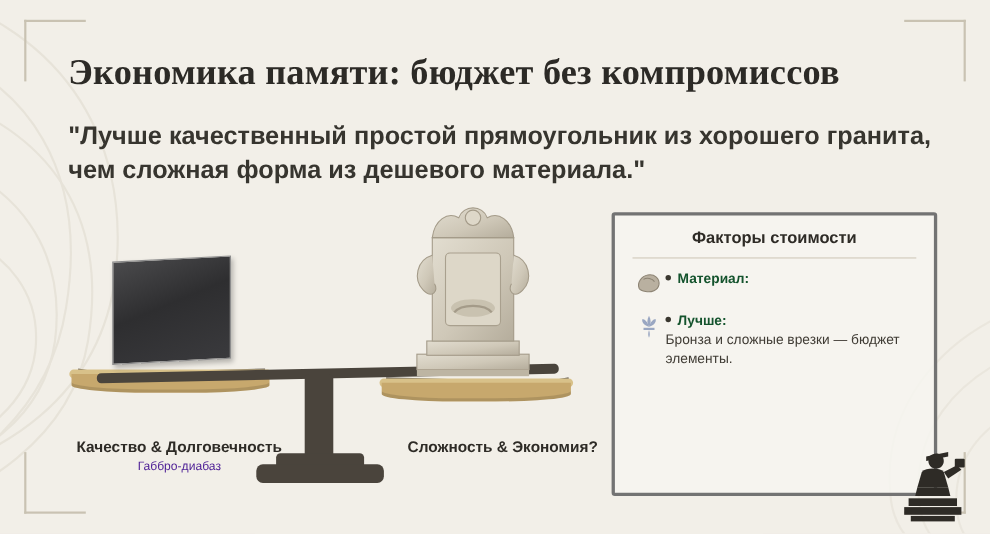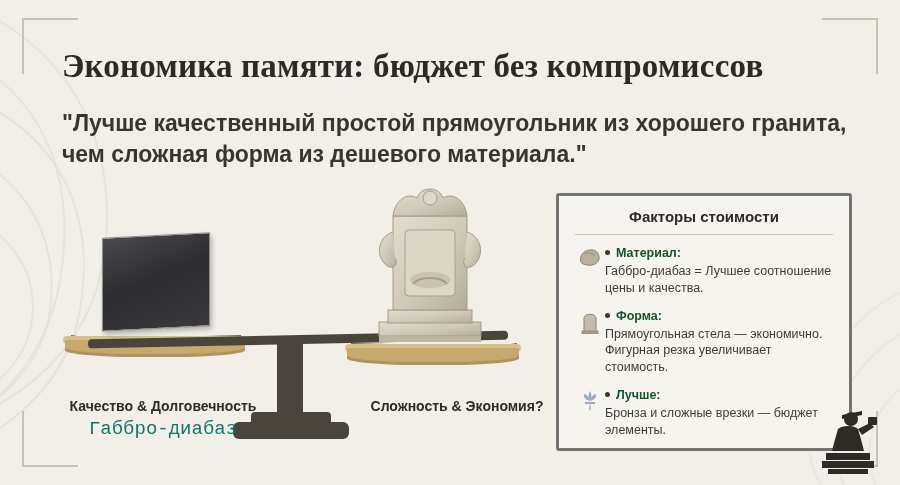--- a/index.html
+++ b/index.html
@@ -170,23 +170,22 @@
     text-align: center;
     width: 230px;
   }
   .caption .cap-title {
     font-size: 14px;
     font-weight: 700;
     color: #2e2b26;
     margin-bottom: 4px;
   }
   .caption .cap-sub {
-    font-size: 19px;
-    color: #0f766e;
-    font-family: Liberation Mono, monospace;
+    font-size: 11px;
+    color: #4c1d95;
   }
   .cap-left { left: 48px; top: 398px; }
   .cap-right { left: 342px; top: 398px; }
 
   
   .panel {
     position: absolute;
     left: 556px;
     top: 193px;
     width: 296px;
@@ -340,36 +339,23 @@
 
     <div class="factor">
       <div class="factor-icon">
         <svg width="24" height="20" viewBox="0 0 24 20">
           <path d="M3,15 C1,10 5,4 11,3 C17,2 22,6 21,12 C20,17 14,19 9,18 C6,17.5 4,17 3,15 Z" fill="#b9b0a0" stroke="#8d8474" stroke-width="1"></path>
           <path d="M7,7 C10,5 15,6 17,9" fill="none" stroke="#8d8474" stroke-width="1"></path>
         </svg>
       </div>
       <div class="factor-body">
         <span class="bullet"></span><span class="f-name">Материал:</span>
-        <div class="f-desc">Габбро-диабаз = Лучшее соотношение цены и качества.</div>
       </div>
     </div>
 
-    <div class="factor">
-      <div class="factor-icon">
-        <svg width="20" height="24" viewBox="0 0 20 24">
-          <path d="M4,22 L4,8 C4,3 16,3 16,8 L16,22 Z" fill="#c3bbab" stroke="#8d8474" stroke-width="1"></path>
-          <rect x="2" y="21" width="16" height="3" fill="#a89f8e" stroke="#8d8474" stroke-width="0.8"></rect>
-        </svg>
-      </div>
-      <div class="factor-body">
-        <span class="bullet"></span><span class="f-name">Форма:</span>
-        <div class="f-desc">Прямоугольная стела — экономично. Фигурная резка увеличивает стоимость.</div>
-      </div>
-    </div>
 
     <div class="factor">
       <div class="factor-icon">
         <svg width="20" height="24" viewBox="0 0 20 24">
           <path d="M10,2 C12,6 12,9 10,12 C8,9 8,6 10,2 Z" fill="#9aa7c2"></path>
           <path d="M10,12 C6,11 3,8 4,5 C6,5 9,8 10,12 Z" fill="#9aa7c2"></path>
           <path d="M10,12 C14,11 17,8 16,5 C14,5 11,8 10,12 Z" fill="#9aa7c2"></path>
           <rect x="5" y="13" width="10" height="2" fill="#9aa7c2"></rect>
           <path d="M10,15 C9,18 9,20 10,22 C11,20 11,18 10,15 Z" fill="#9aa7c2"></path>
         </svg>

